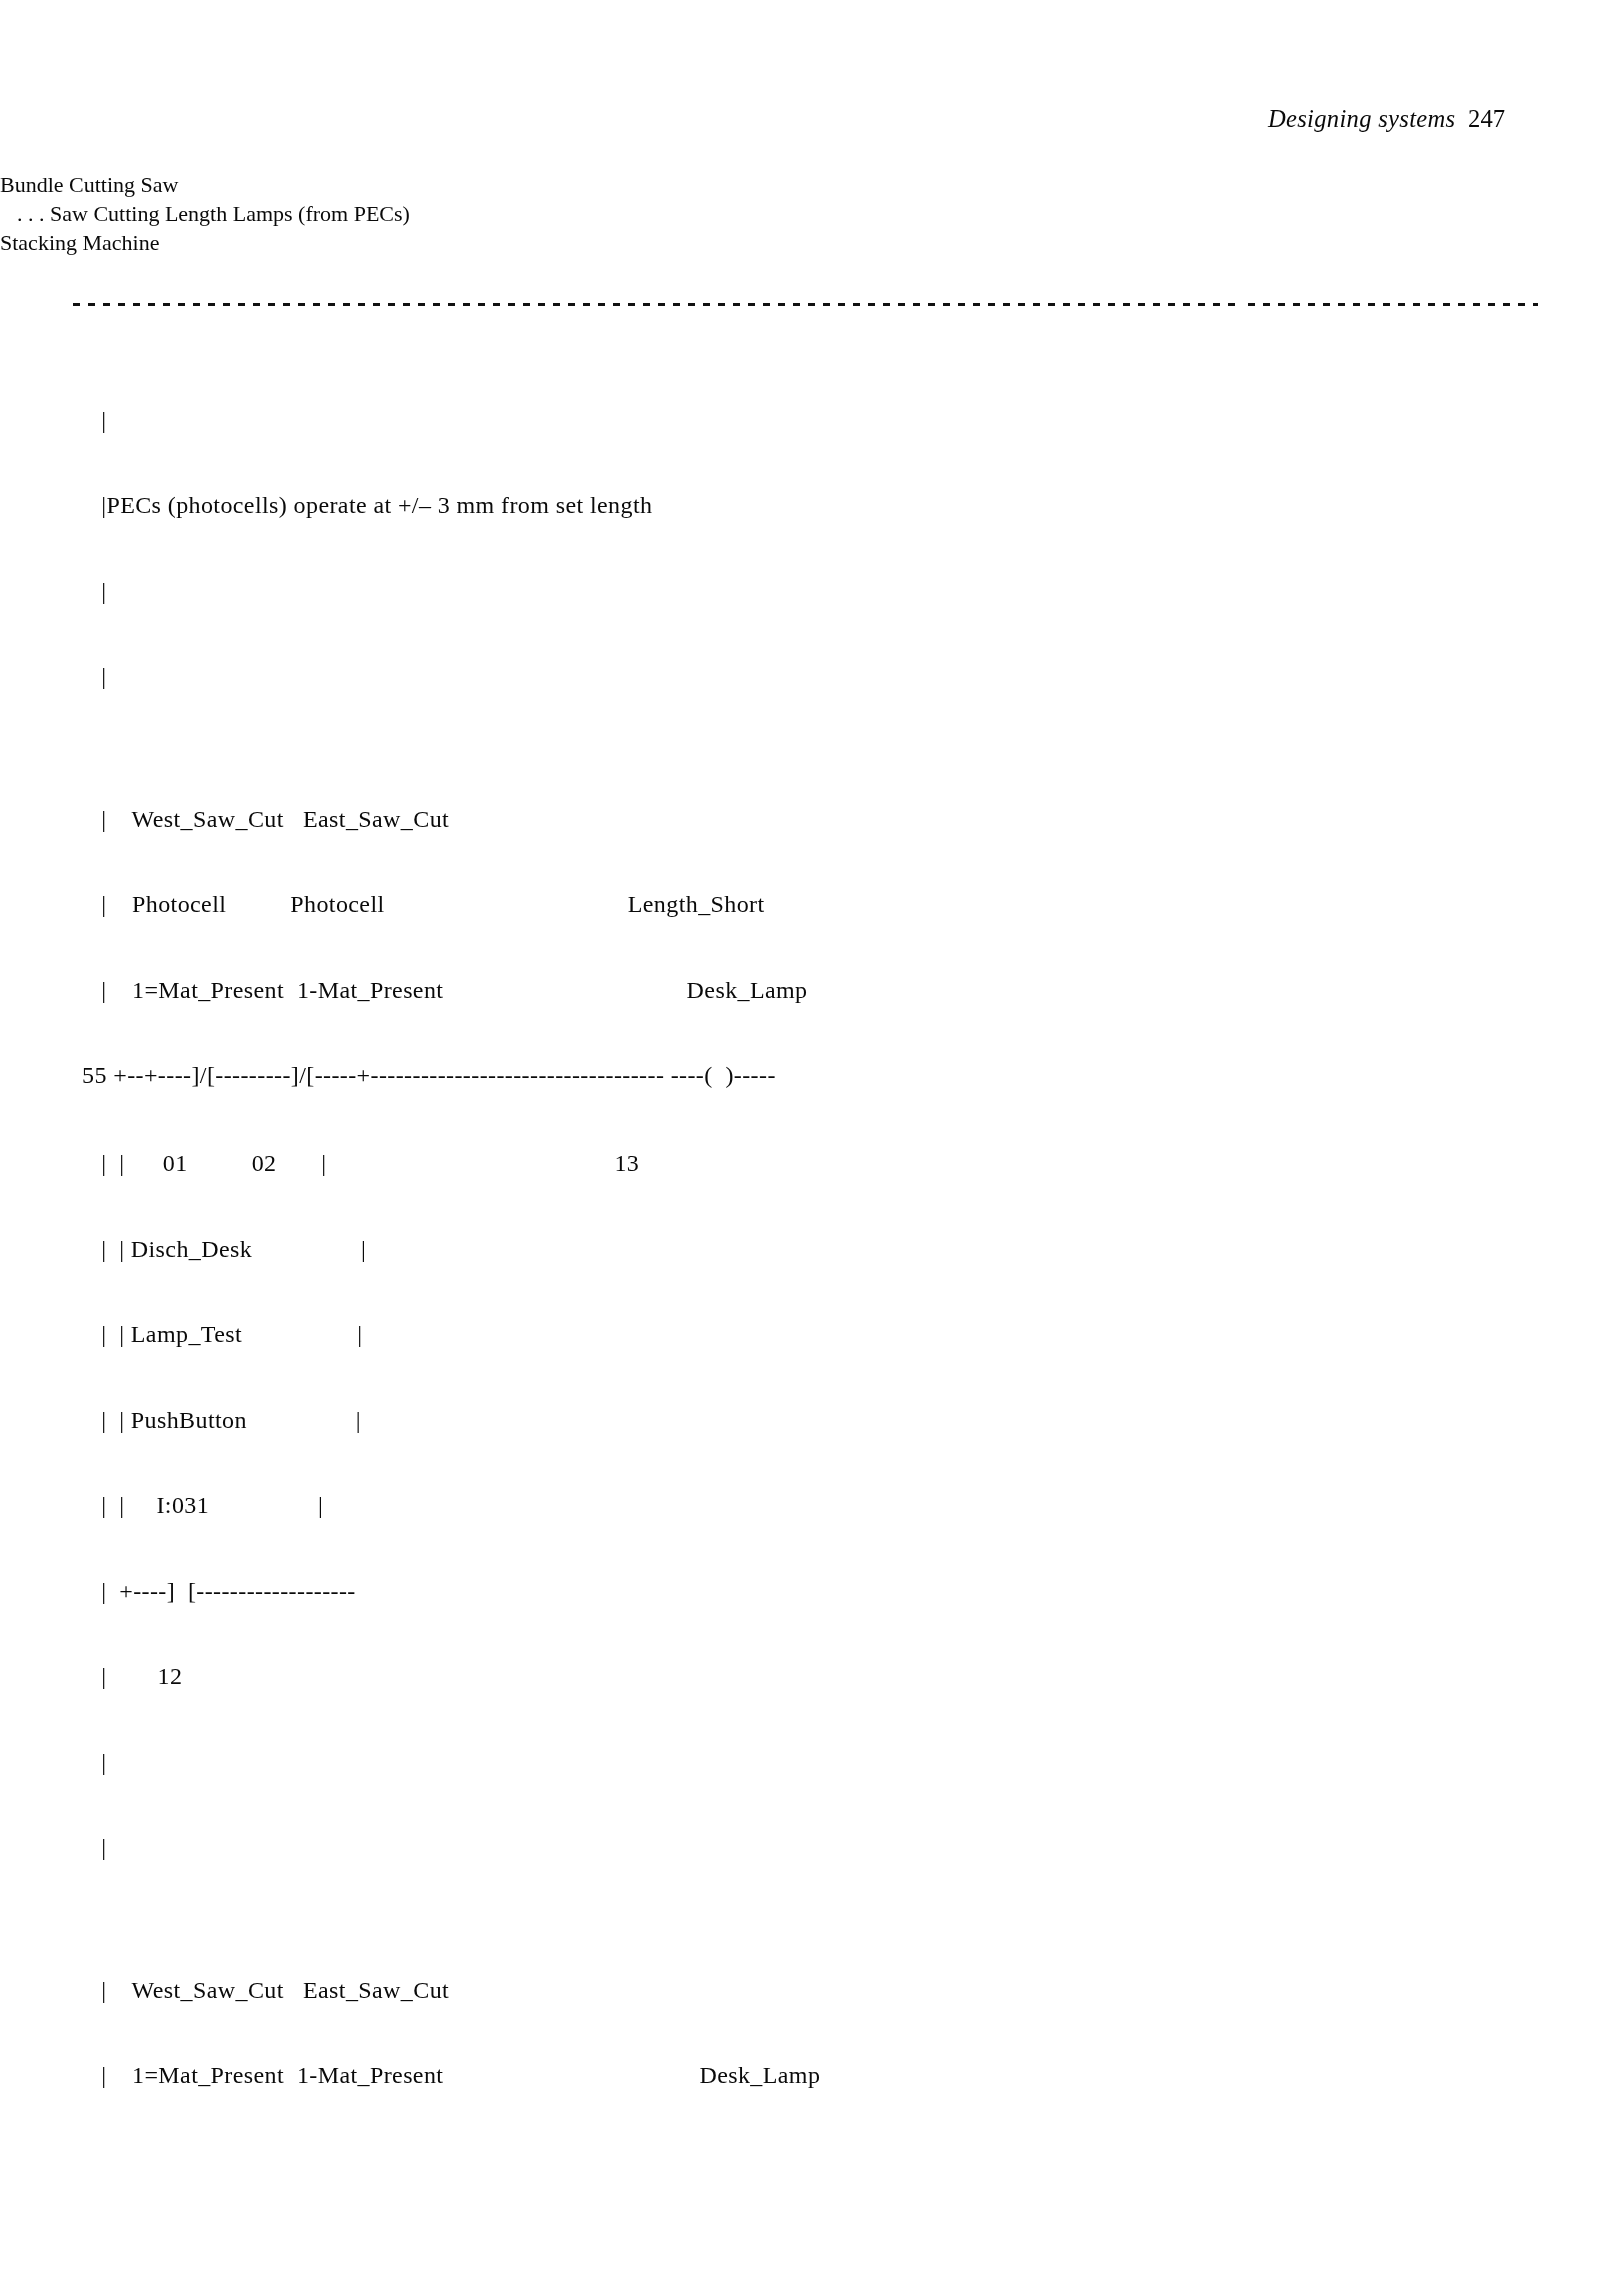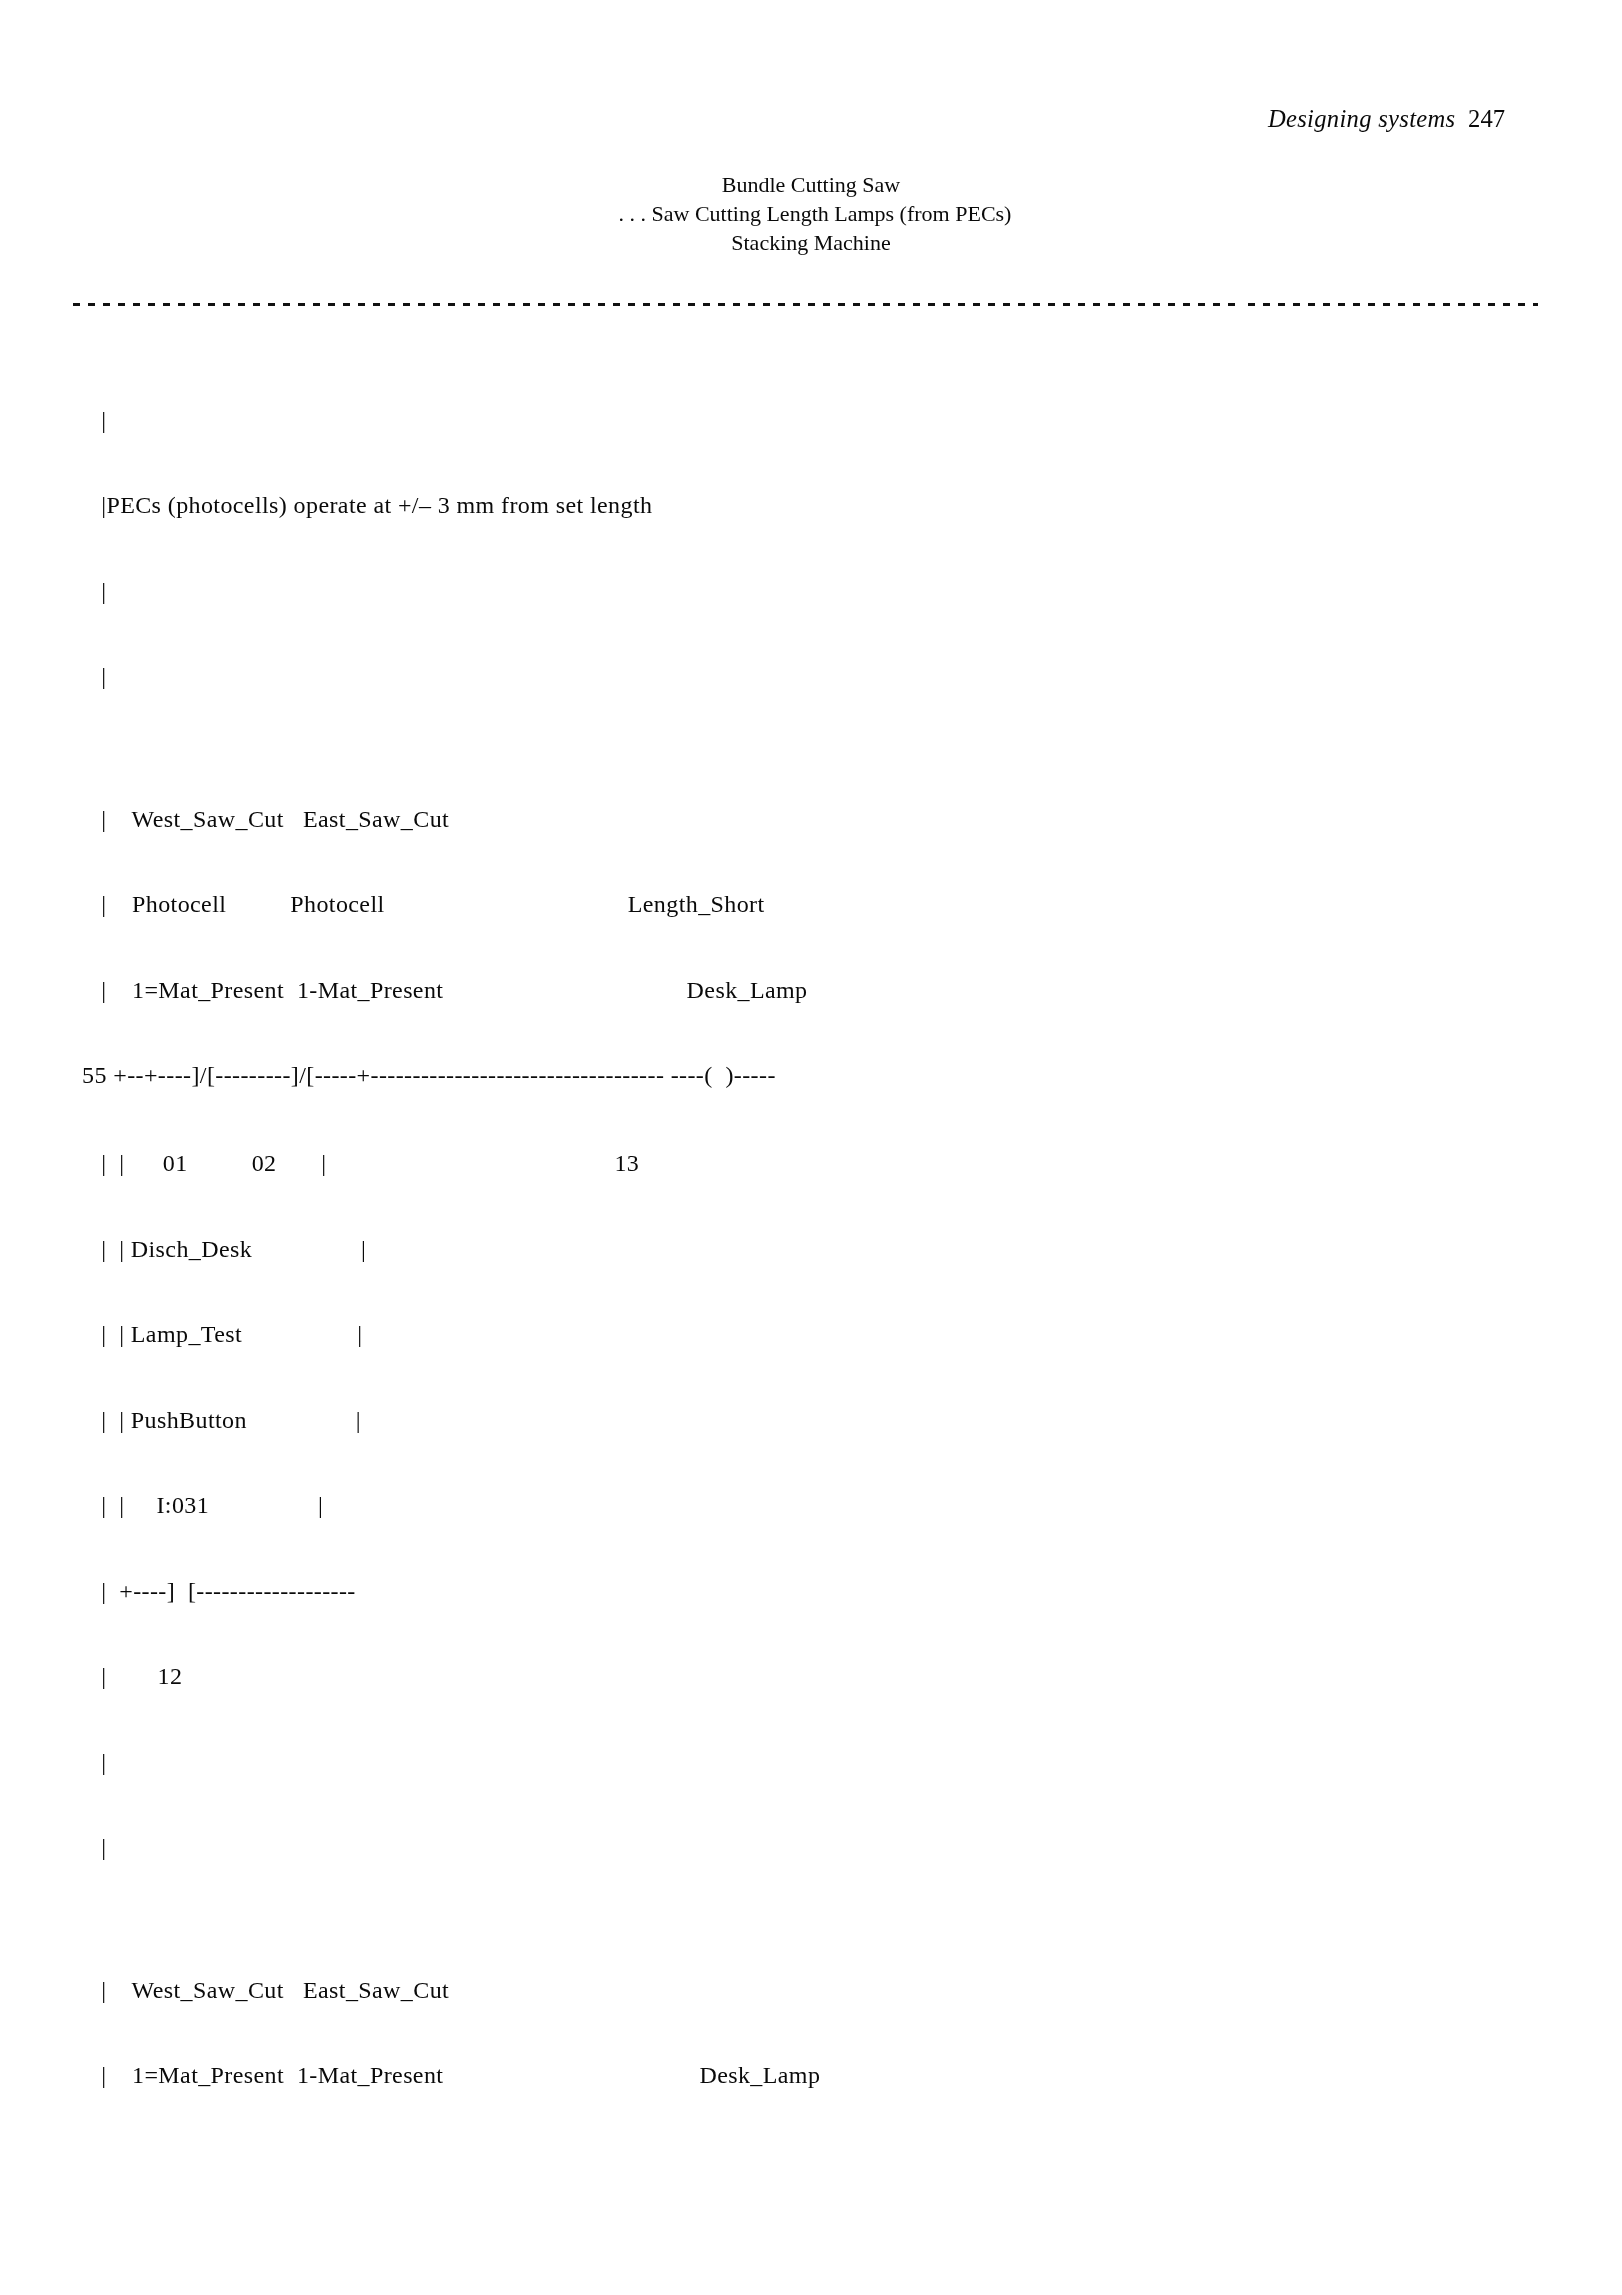--- a/index.html
+++ b/index.html
@@ -33,26 +33,26 @@
   }
 
   
   .report {
     position: absolute;
     top: 170px;
     left: 0;
     width: 1622px;
   }
   .rpt-center {
-    text-align: center;
+    text-align: left;
     font-size: 22px;
     line-height: 29px;
     white-space: pre;
   }
-  .rpt-center.indent-a { padding-left: 8px; }
+  .rpt-center.indent-a { padding-left: 17px; }
 
   .rpt-info {
     position: relative;
     height: 32px;
     font-size: 23px;
     margin-top: 3.2px;
   }
   .rpt-info .fileproj { position: absolute; left: 76px;  top: 0; white-space: nowrap; }
   .rpt-info .pageno   { position: absolute; left: 575px; top: 0; white-space: nowrap; }
   .rpt-info .stamp    { position: absolute; left: 1078px;top: 0; white-space: nowrap; }

